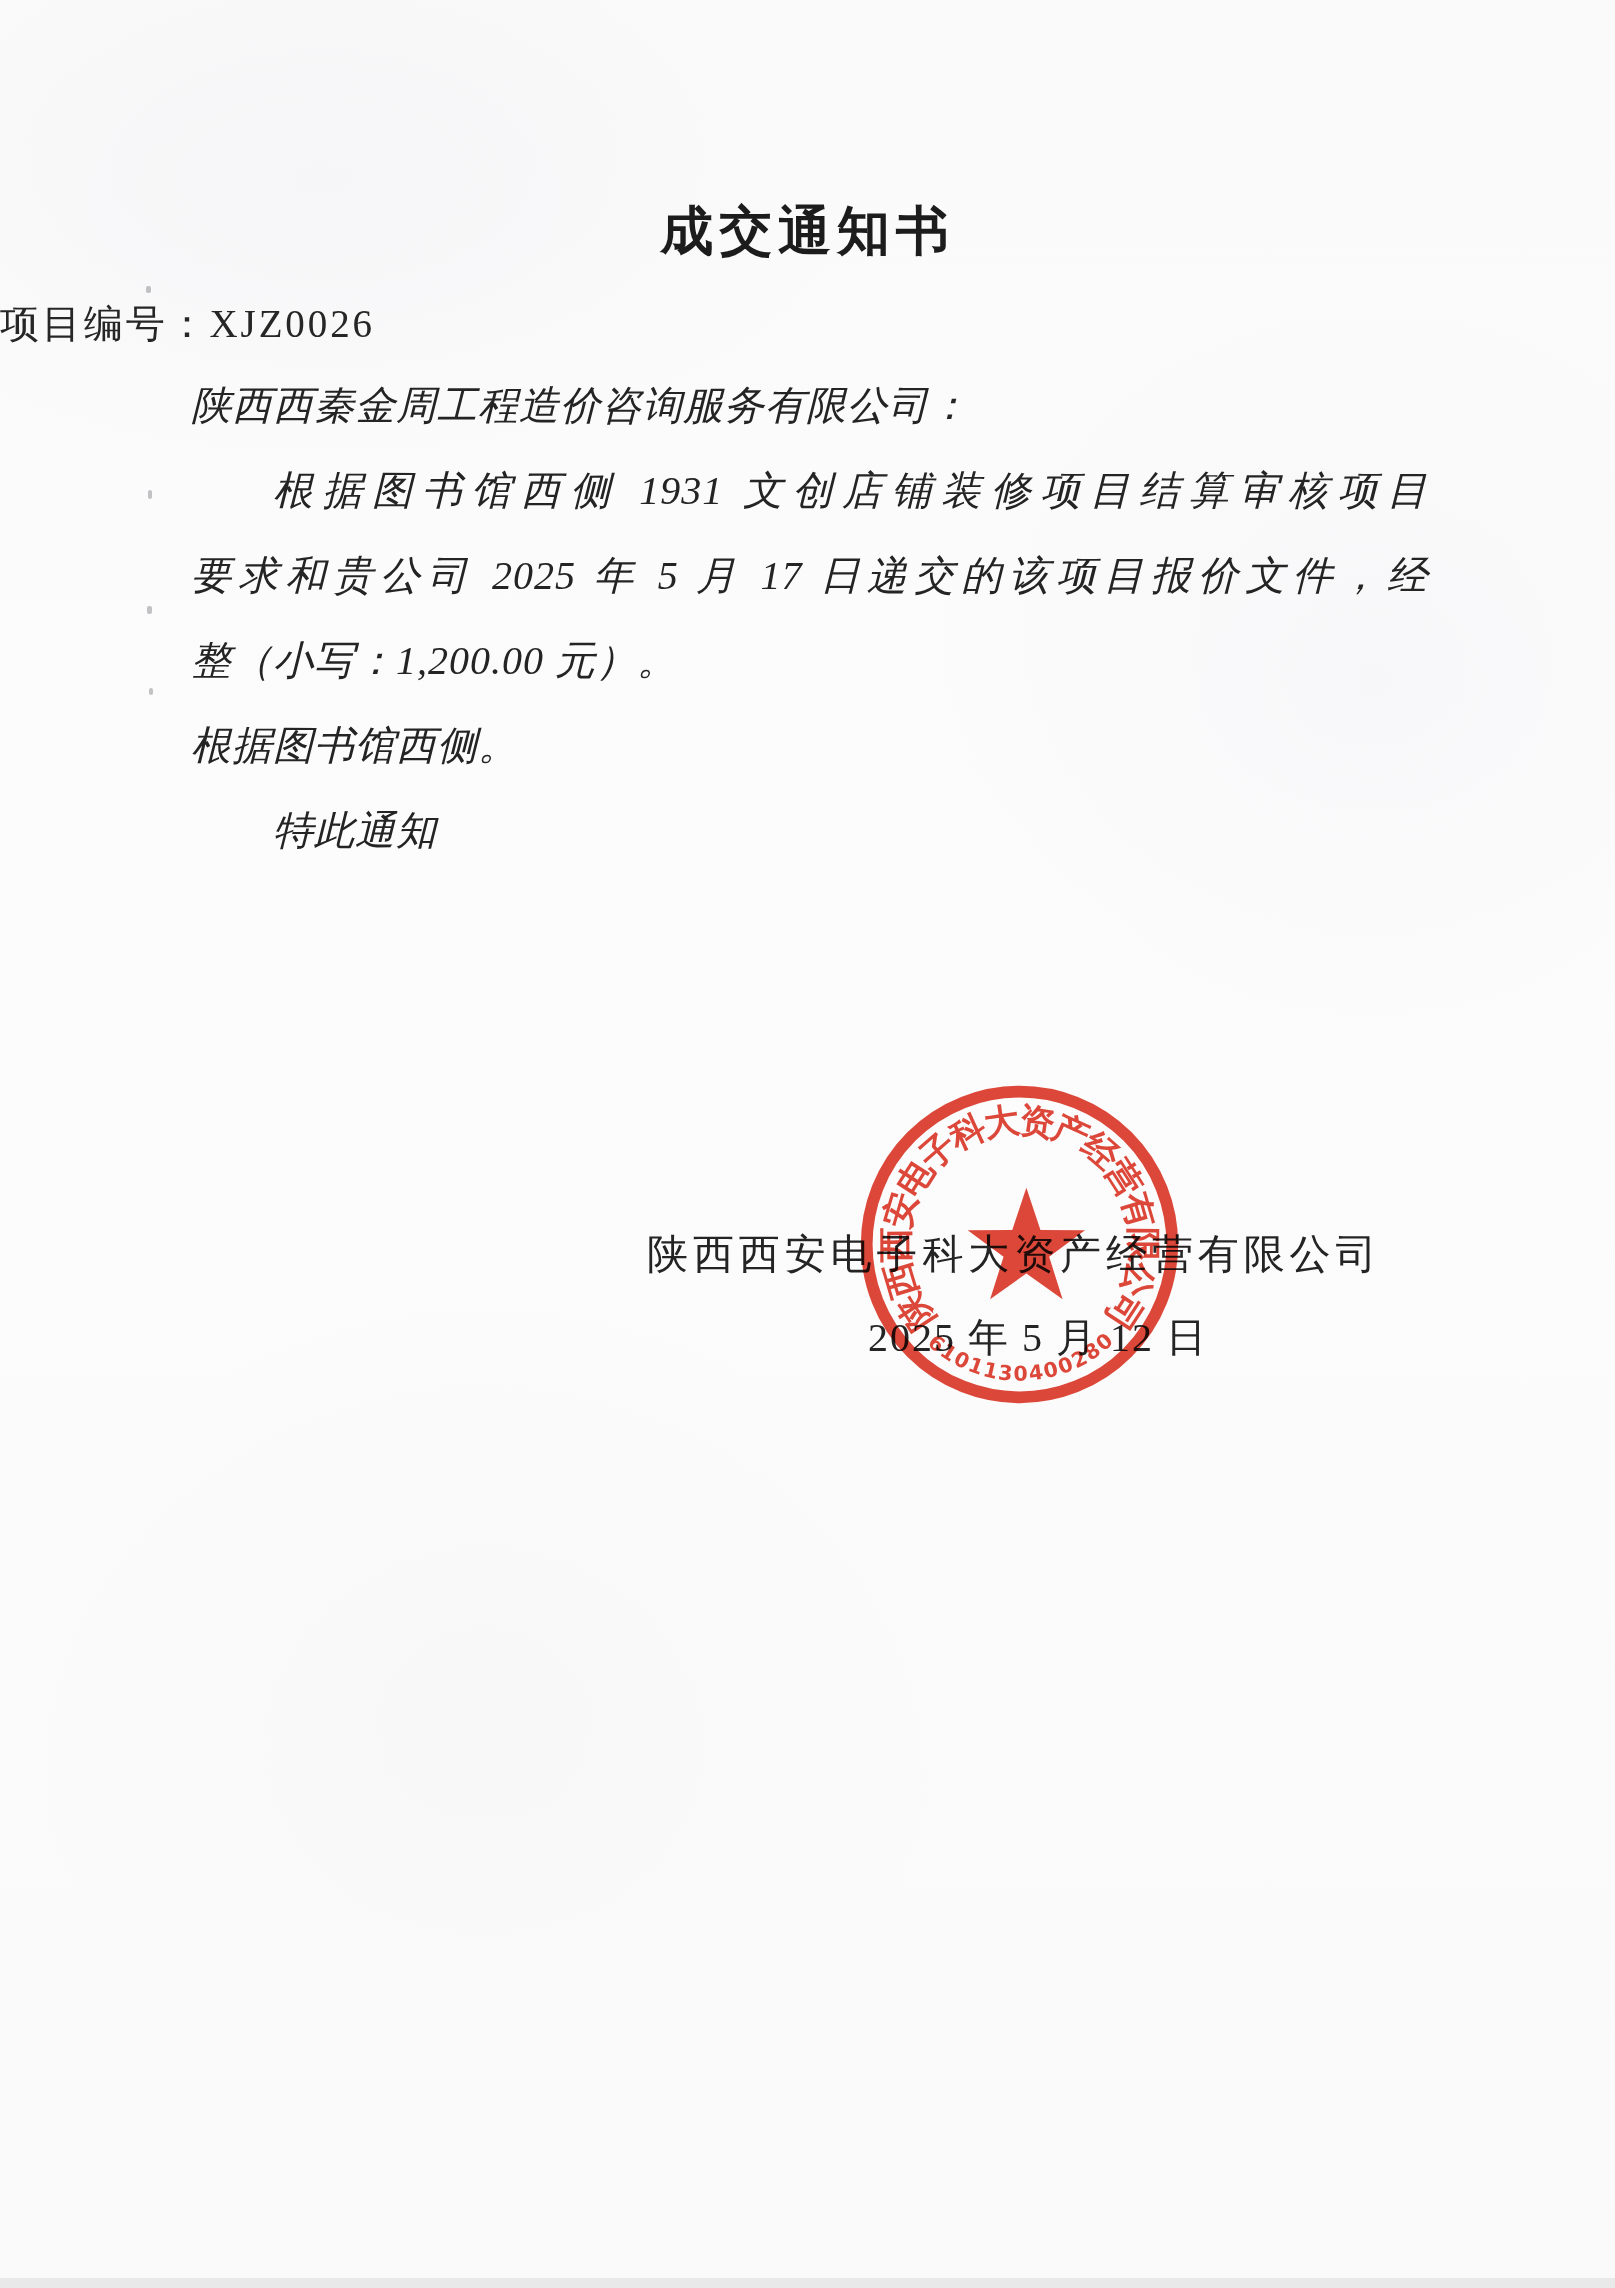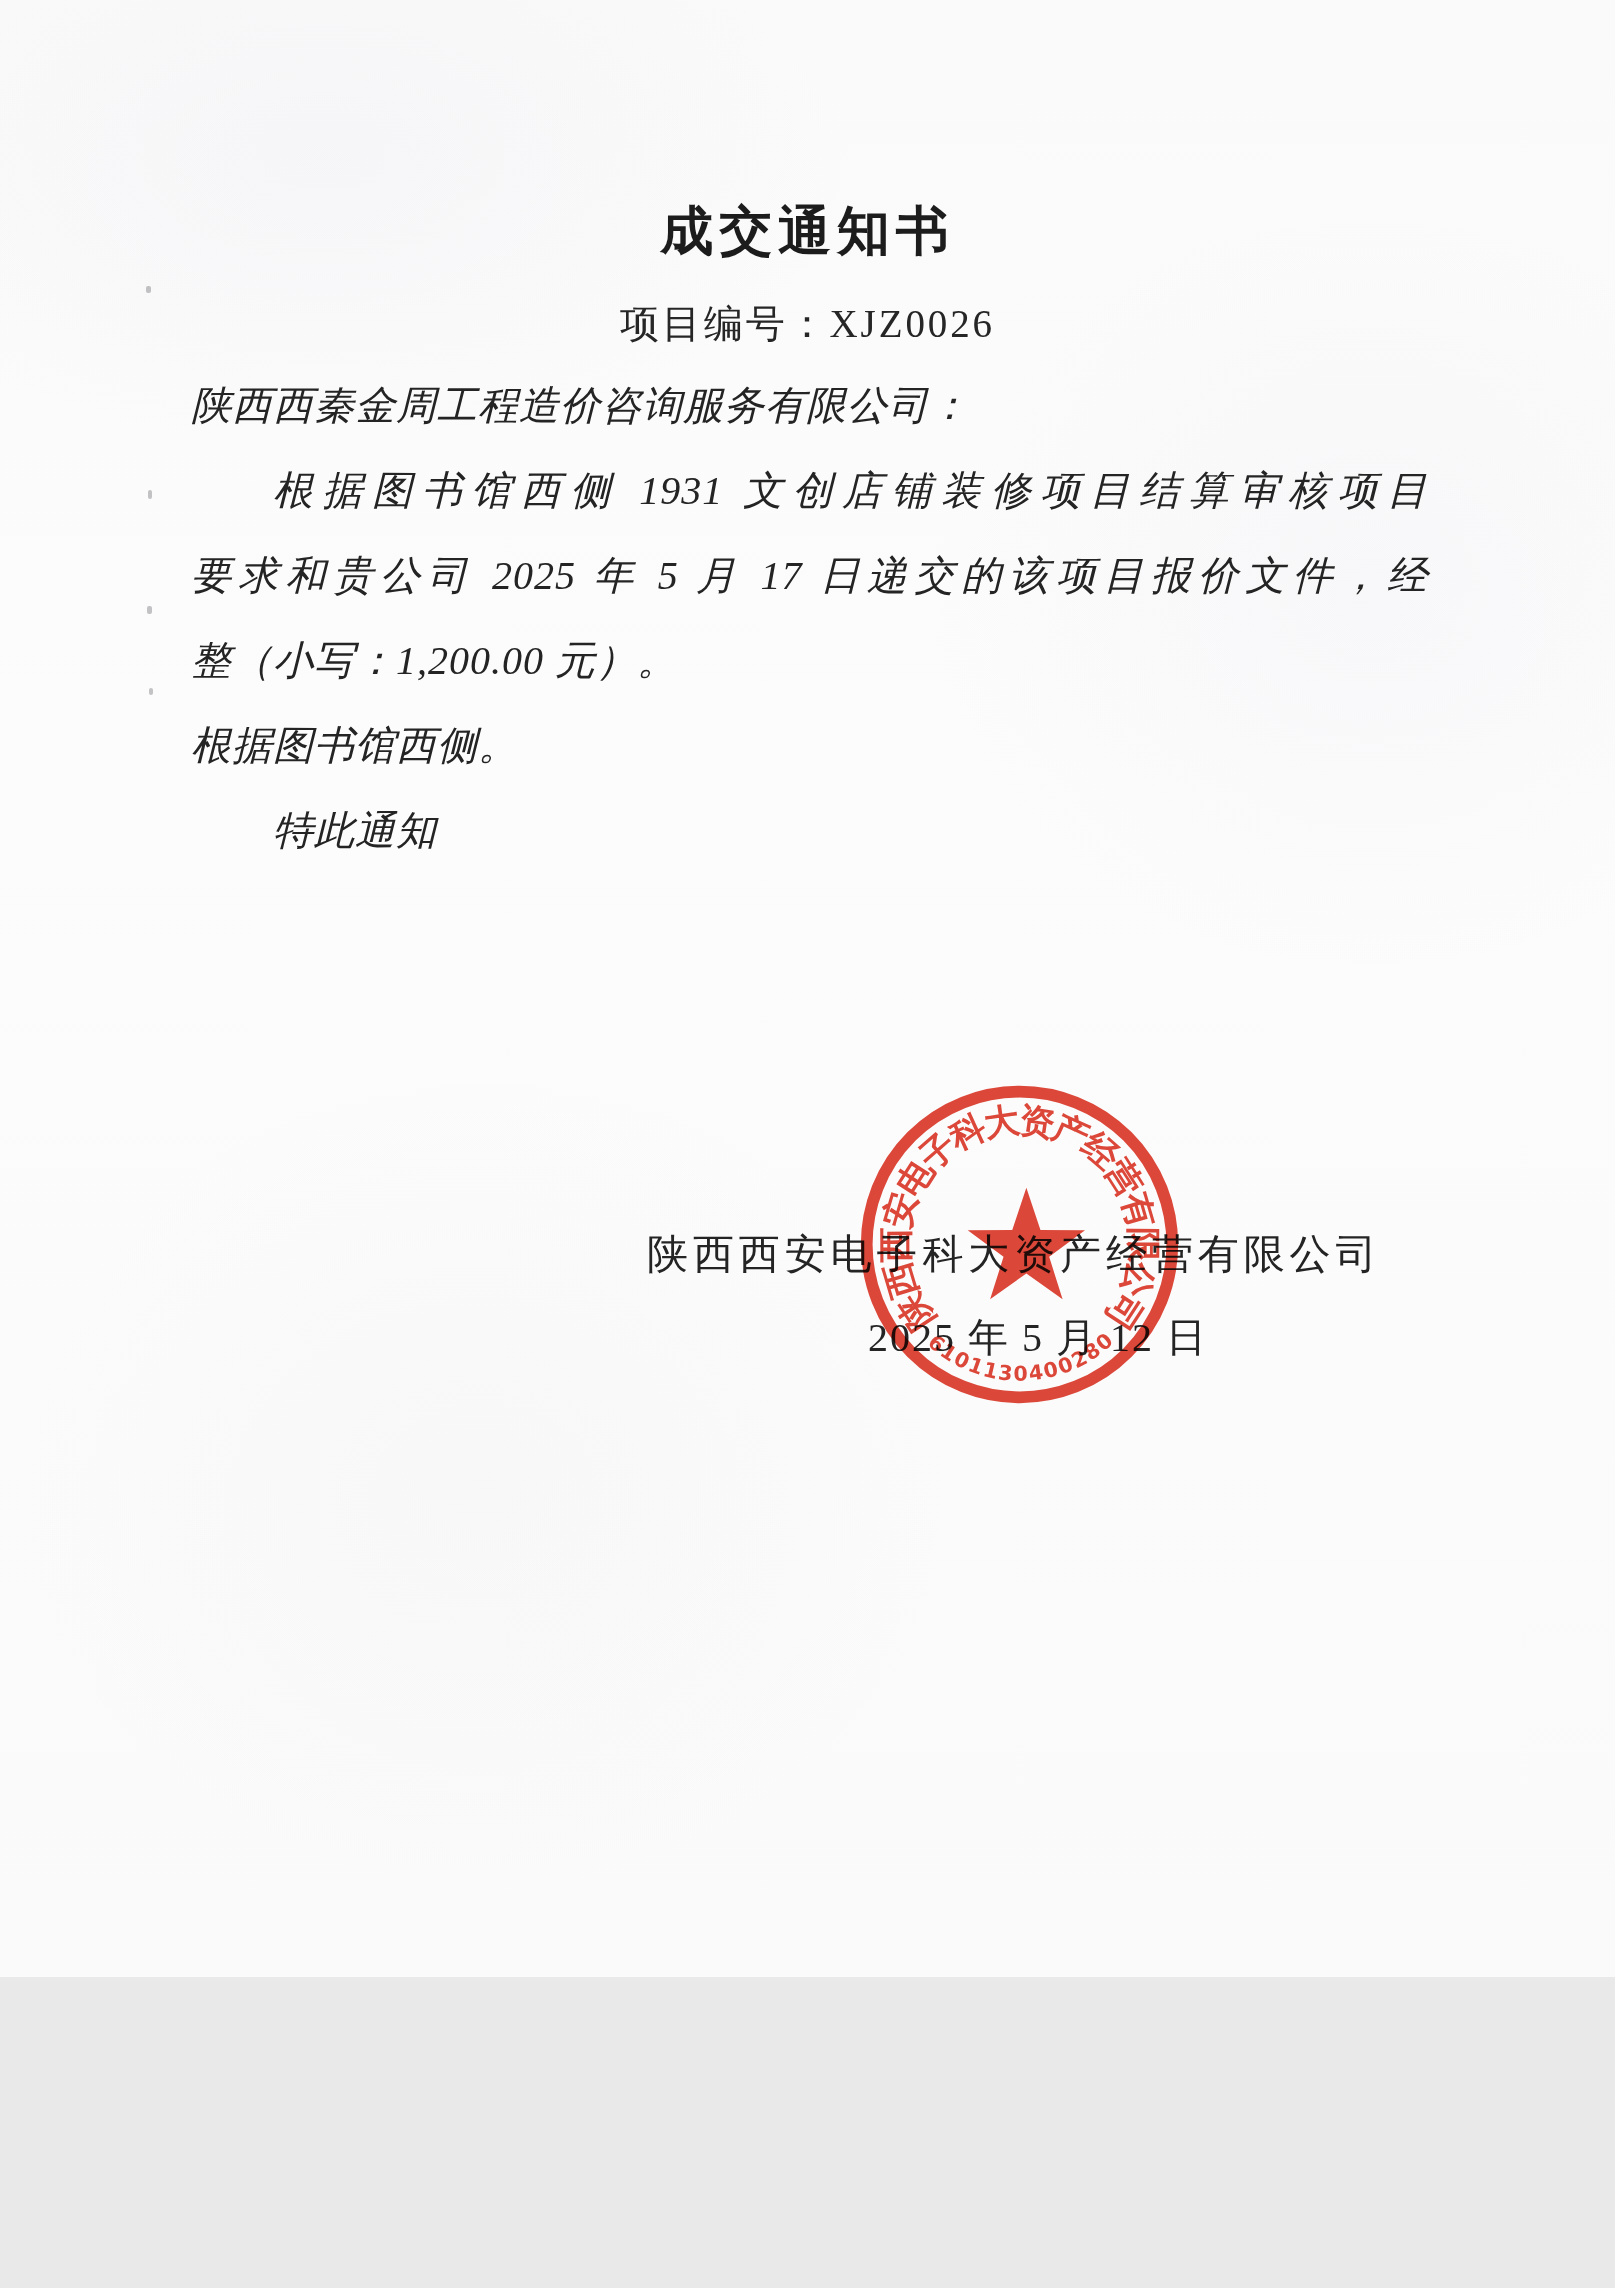--- a/index.html
+++ b/index.html
@@ -3,21 +3,21 @@
 <meta charset="utf-8">
 <style>
   html, body {
     margin: 0;
     padding: 0;
     background: #e9e9ea;
   }
   .page {
     position: relative;
     width: 1615px;
-    height: 1977px;
+    height: 2278px;
     margin: 0 auto;
     background:
       radial-gradient(882px 490px at 20% 8%, rgba(205,205,212,0.10), rgba(0,0,0,0) 60%),
       radial-gradient(686px 588px at 85% 30%, rgba(200,200,208,0.08), rgba(0,0,0,0) 65%),
       radial-gradient(784px 686px at 30% 75%, rgba(205,205,210,0.07), rgba(0,0,0,0) 60%),
       linear-gradient(180deg, #fafafb 0%, #fcfcfd 40%, #fafafa 100%);
     overflow: hidden;
     font-family: "Liberation Serif", "DejaVu Serif", serif;
     color: #222;
   }
@@ -37,21 +37,20 @@
     font-size: 53px;
     font-weight: 700;
     letter-spacing: 5.9px;
     color: #1c1c1c;
   }
   .project-no {
     position: absolute;
     top: 297px;
     left: 0;
     width: 100%;
-    text-align: center;
     font-size: 39px;
     letter-spacing: 2.9px;
     color: #262626;
   }
   .body-block {
     position: absolute;
     left: 191px;
     top: 363px;
     width: 1237px;
     font-size: 40px;

